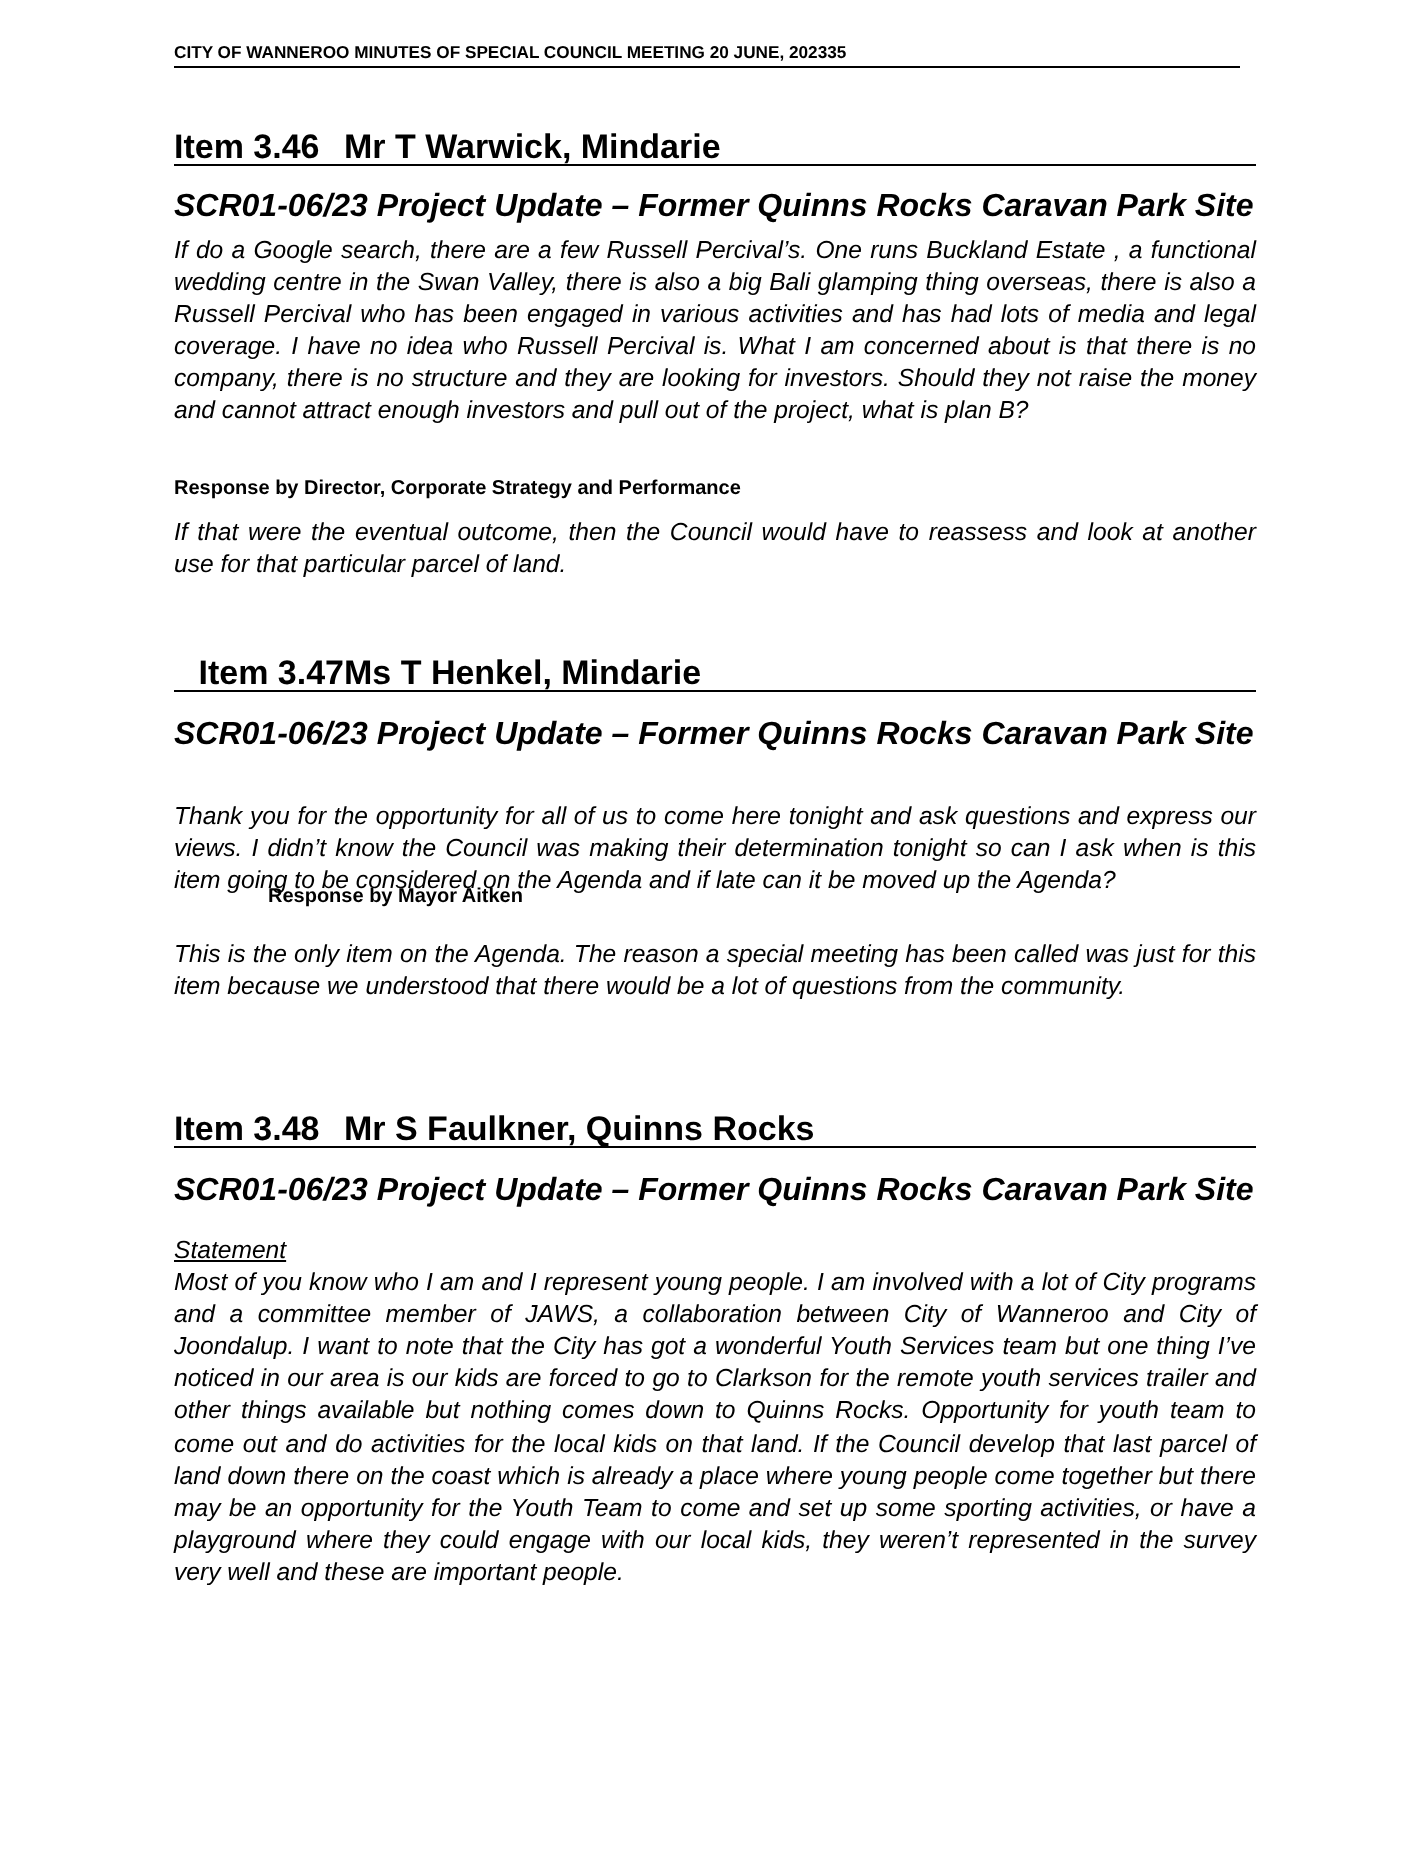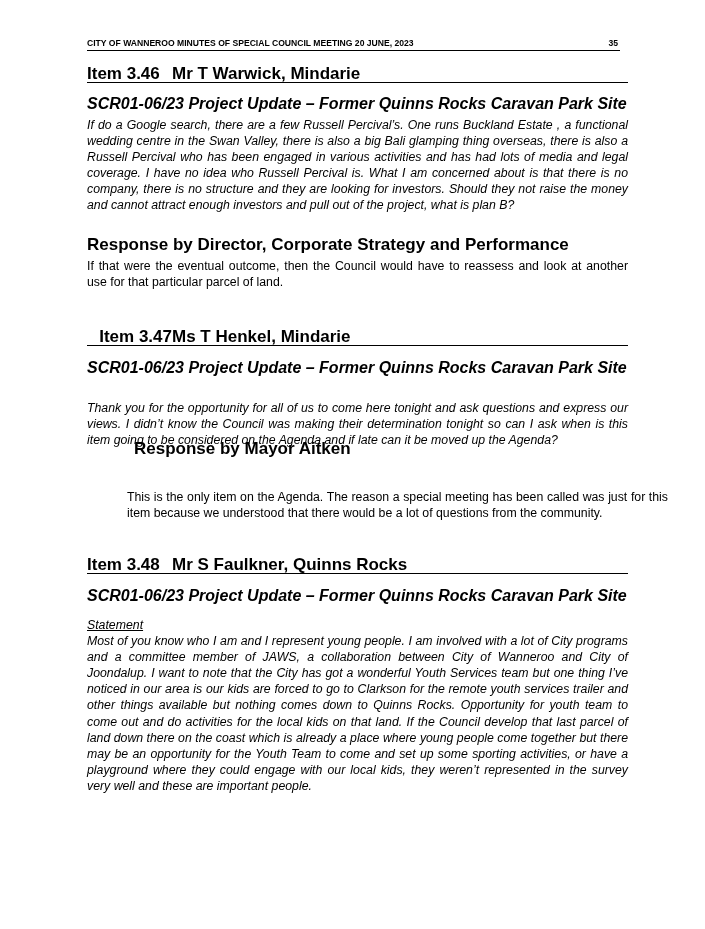--- a/index.html
+++ b/index.html
@@ -1,44 +1,44 @@
 <!DOCTYPE html>
 <html><head>
 <meta charset="utf-8">
 <style>
   html, body { margin: 0; padding: 0; background: #ffffff; }
   body {
     width: 705px; height: 929px; position: relative; overflow: hidden;
     font-family: "Liberation Sans", sans-serif; color: #000;
   }
   .page-header {
-    position: absolute; left: 87px; top: 37px; width: 533px;
+    position: absolute; left: 87px; top: 20px; width: 533px;
     border-bottom: 1.3px solid #000;
     font-size: 8.6px; font-weight: bold; line-height: 12px; height: 12px;
-    display: flex; justify-content: space-between; padding-bottom: 1px;
+    display: flex; padding-bottom: 1px;
   }
   .page-header .num { padding-right: 2px; }
   .item-heading {
     position: absolute; left: 87px; width: 541px;
     border-bottom: 1.6px solid #000;
     font-size: 17px; font-weight: bold; line-height: 15px; padding-bottom: 1px;
     display: flex;
   }
   .item-heading .code { width: 85px; }
   .sub-heading {
     position: absolute; left: 87px; width: 541px;
     font-size: 16px; font-weight: bold; font-style: italic; line-height: 15px;
   }
   .resp-heading {
     position: absolute; left: 87px; width: 541px;
-    font-size: 17px; font-weight: bold; line-height: 15px;
+    font-size: 10px; font-weight: bold; line-height: 15px;
   }
   .para {
     position: absolute; left: 87px; width: 541px;
-    font-size: 12.3px; line-height: 16.1px; text-align: justify;
+    font-size: 12.3px; line-height: 16.1px; text-align: justify; font-style: italic;
   }
   .para.italic { font-style: italic; }
   .stmt-label { font-style: italic; text-decoration: underline; display: block; }
 </style>
 </head>
 <body>
 
 <div class="page-header">
   <span>CITY OF WANNEROO MINUTES OF SPECIAL COUNCIL MEETING 20 JUNE, 2023</span>
   <span class="num">35</span>
@@ -53,21 +53,21 @@
 <div class="resp-heading" style="top:237px;">Response by Director, Corporate Strategy and Performance</div>
 <div class="para" style="top:258px;">If that were the eventual outcome, then the Council would have to reassess and look at another use for that particular parcel of land.</div>
 
 <div class="item-heading" style="top:329px;text-align:right;">
   <span class="code">Item 3.47</span>
   <span>Ms T Henkel, Mindarie</span>
 </div>
 <div class="sub-heading" style="top:360px;">SCR01-06/23 Project Update – Former Quinns Rocks Caravan Park Site</div>
 <div class="para italic" style="top:381px;margin-top:19px;">Thank you for the opportunity for all of us to come here tonight and ask questions and express our views.  I didn’t know the Council was making their determination tonight so can I ask when is this item going to be considered on the Agenda and if late can it be moved up the Agenda?</div>
 <div class="resp-heading" style="top:441px;padding-left:47px;">Response by Mayor Aitken</div>
-<div class="para" style="top:489px;margin-left:40px;">This is the only item on the Agenda.  The reason a special meeting has been called was just for this item because we understood that there would be a lot of questions from the community.</div>
+<div class="para" style="top:469px;">This is the only item on the Agenda.  The reason a special meeting has been called was just for this item because we understood that there would be a lot of questions from the community.</div>
 
 <div class="item-heading" style="top:557px;">
   <span class="code">Item 3.48</span>
   <span>Mr S Faulkner, Quinns Rocks</span>
 </div>
 <div class="sub-heading" style="top:588px;">SCR01-06/23 Project Update – Former Quinns Rocks Caravan Park Site</div>
 <div class="para italic" style="top:617px;">
   <span class="stmt-label">Statement</span>
   <span>Most of you know who I am and I represent young people.  I am involved with a lot of City programs and a committee member of JAWS, a collaboration between City of Wanneroo and City of Joondalup.  I want to note that the City has got a wonderful Youth Services team but one thing I’ve noticed in our area is our kids are forced to go to Clarkson for the remote youth services trailer and other things available but nothing comes down to Quinns Rocks. Opportunity for youth team to come out and do activities for the local kids on that land.  If the Council develop that last parcel of land down there on the coast which is already a place where young people come together but there may be an opportunity for the Youth Team to come and set up some sporting activities, or have a playground where they could engage with our local kids, they weren’t represented in the survey very well and these are important people.</span>
 </div>

